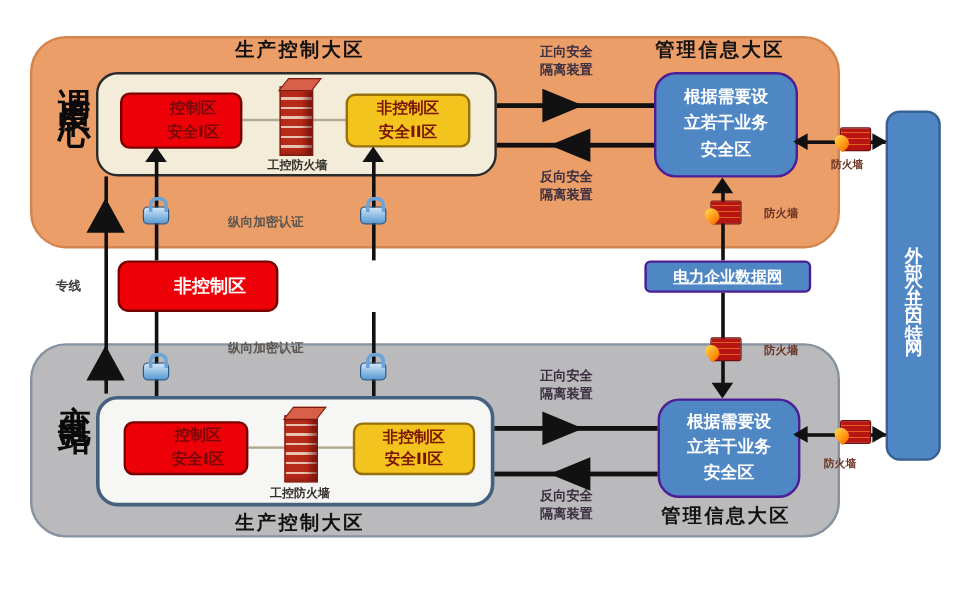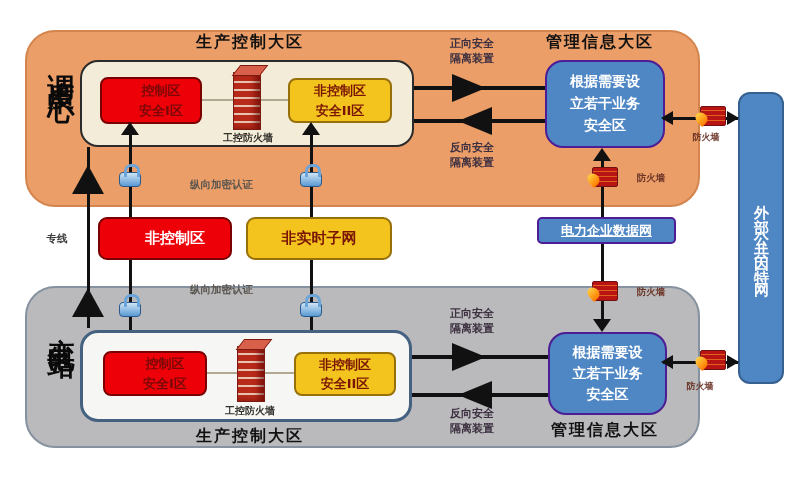--- a/index.html
+++ b/index.html
@@ -113,23 +113,20 @@
   <div class="abs fwlbl" style="left:628px;top:172px;width:46px;font-size:9.5px;">防火墙</div>
 
   <div class="abs tinylbl" style="left:40px;top:232px;width:34px;color:#3c3c3c;font-size:10.5px;">专线</div>
   <div class="abs vline" style="left:87px;top:147px;width:3px;height:181px;"></div>
   <div class="abs tri tri-up-big" style="left:72px;top:165px;"></div>
   <div class="abs tri tri-up-big" style="left:72px;top:288px;"></div>
 
   <div class="abs nodebox red" style="left:98px;top:217px;width:134px;height:43px;font-size:15px;color:#ffffff;border-radius:9px;">
     <span>非控制区</span>
   </div>
-  <div class="abs nodebox yellow" style="left:246px;top:217px;width:146px;height:43px;font-size:15px;border-radius:9px;">
-    <span>非实时子网</span>
-  </div>
   <div class="abs nodebox blue pill" style="left:537px;top:217px;width:139px;height:27px;font-size:13px;border-radius:5px;">
     <span>电力企业数据网</span>
   </div>
 
   <div class="abs vline" style="left:601px;top:244px;width:3px;height:78px;"></div>
   <div class="abs fwicon" style="left:592px;top:281px;"></div>
   <div class="abs fwlbl" style="left:628px;top:286px;width:46px;font-size:9.5px;">防火墙</div>
   <div class="abs tri tri-down" style="left:593px;top:319px;"></div>
 
   <div class="abs vline" style="left:129px;top:260px;width:3px;height:82px;"></div>

